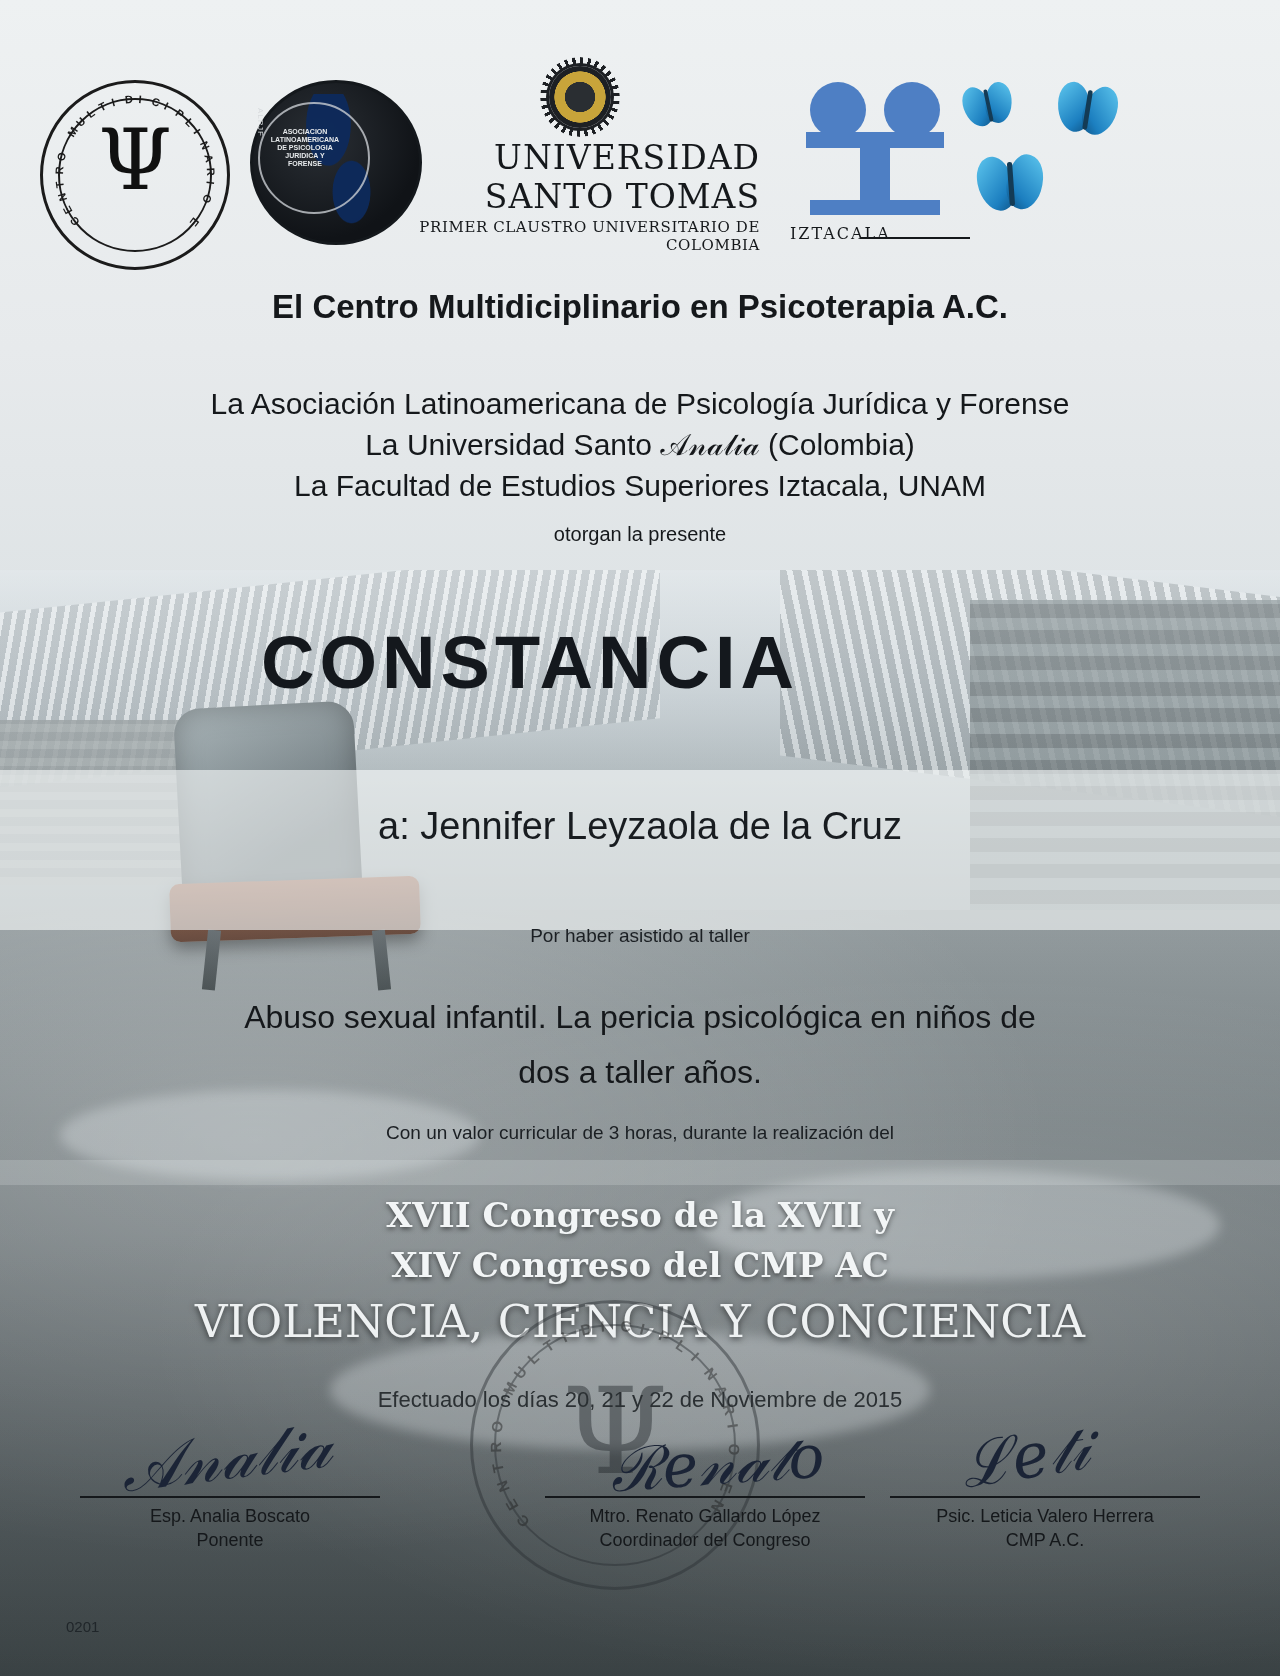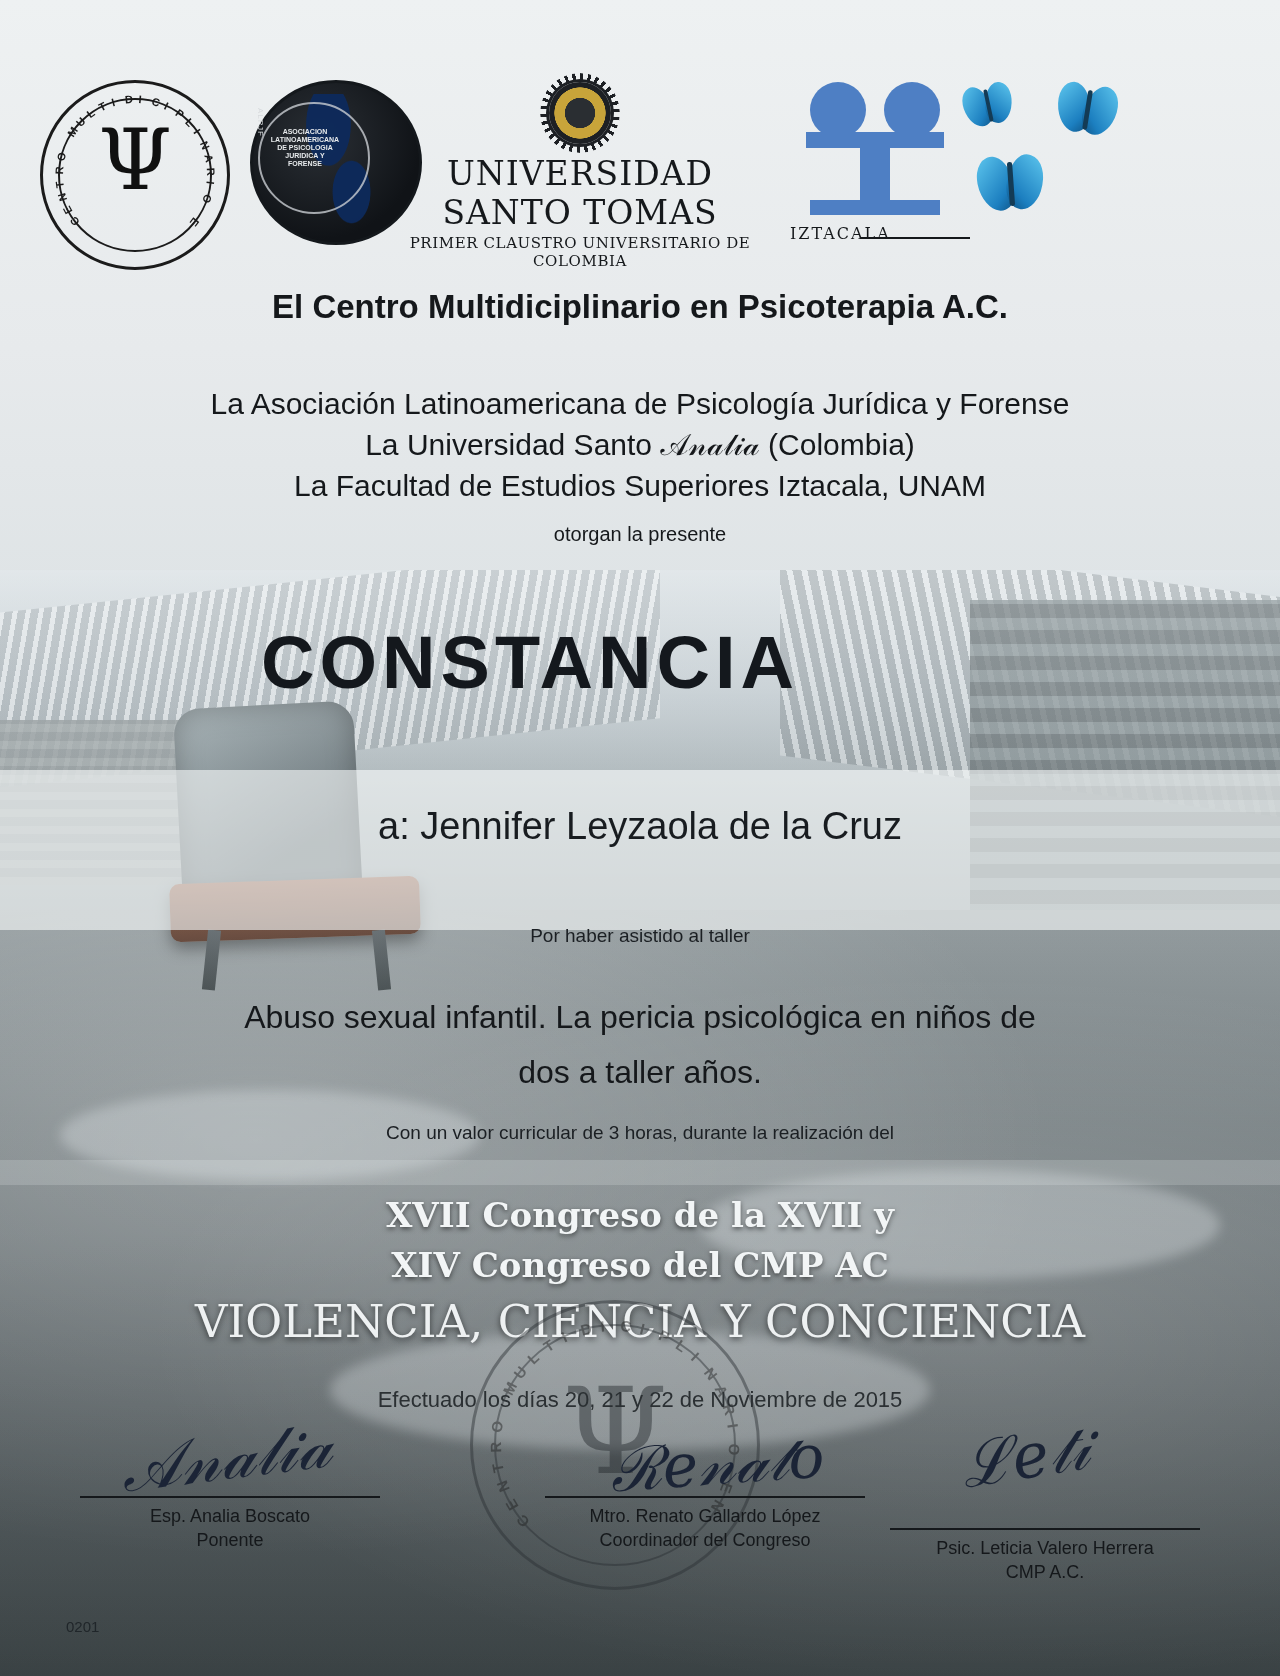--- a/index.html
+++ b/index.html
@@ -184,22 +184,22 @@
     font-size: 7px; line-height: 8px; color: #e7eaec; font-weight: bold;
   }
   .logo-alpjf .sidebar-txt {
     position: absolute; left: 6px; top: 28px;
     font-size: 8px; color: #d7dadd; letter-spacing: 1px;
     writing-mode: vertical-rl;
   }
 
   
   .logo-ust {
-    position: absolute; left: 400px; top: 20px; width: 360px; height: 180px;
-    text-align: center;
+    position: absolute; left: 400px; top: 4px; width: 360px; height: 180px;
+    text-align: right;
   }
   .logo-ust .sun {
     position: relative; margin: 0 auto; width: 62px; height: 62px;
     border-radius: 50%;
     background: radial-gradient(circle at 50% 50%, #2a2e32 0 34%, #c8a43a 35% 58%, #1d2024 59% 100%);
     box-shadow: 0 0 0 3px #1d2024;
   }
   .logo-ust .sun::after {
     content: "";
     position: absolute; inset: -9px;
@@ -375,21 +375,21 @@
   .sig .name {
     position: absolute; left: 0; top: 10px; width: 100%;
     font-size: 18px;
   }
   .sig .role {
     position: absolute; left: 0; top: 34px; width: 100%;
     font-size: 18px;
   }
   .sig-1 { left: 80px; top: 1496px; width: 300px; height: 70px; }
   .sig-2 { left: 545px; top: 1496px; width: 320px; height: 70px; }
-  .sig-3 { left: 890px; top: 1528px; width: 310px; height: 70px; }
+  .sig-3 { left: 890px; top: 1496px; width: 310px; height: 70px; }
 
   .scribble { position: absolute; color: #1b2436; font-family: "DejaVu Serif", serif; }
   .scr-1 { left: 120px; top: 1420px; font-size: 64px; transform: rotate(-7deg); font-style: italic; }
   .scr-2 { left: 610px; top: 1420px; font-size: 60px; transform: rotate(-4deg); font-style: italic; }
   .scr-3 { left: 960px; top: 1412px; font-size: 62px; transform: rotate(-9deg); font-style: italic; }
 
   .docid {
     position: absolute; left: 66px; top: 1618px;
     font-size: 15px; color: #20262a;
   }

